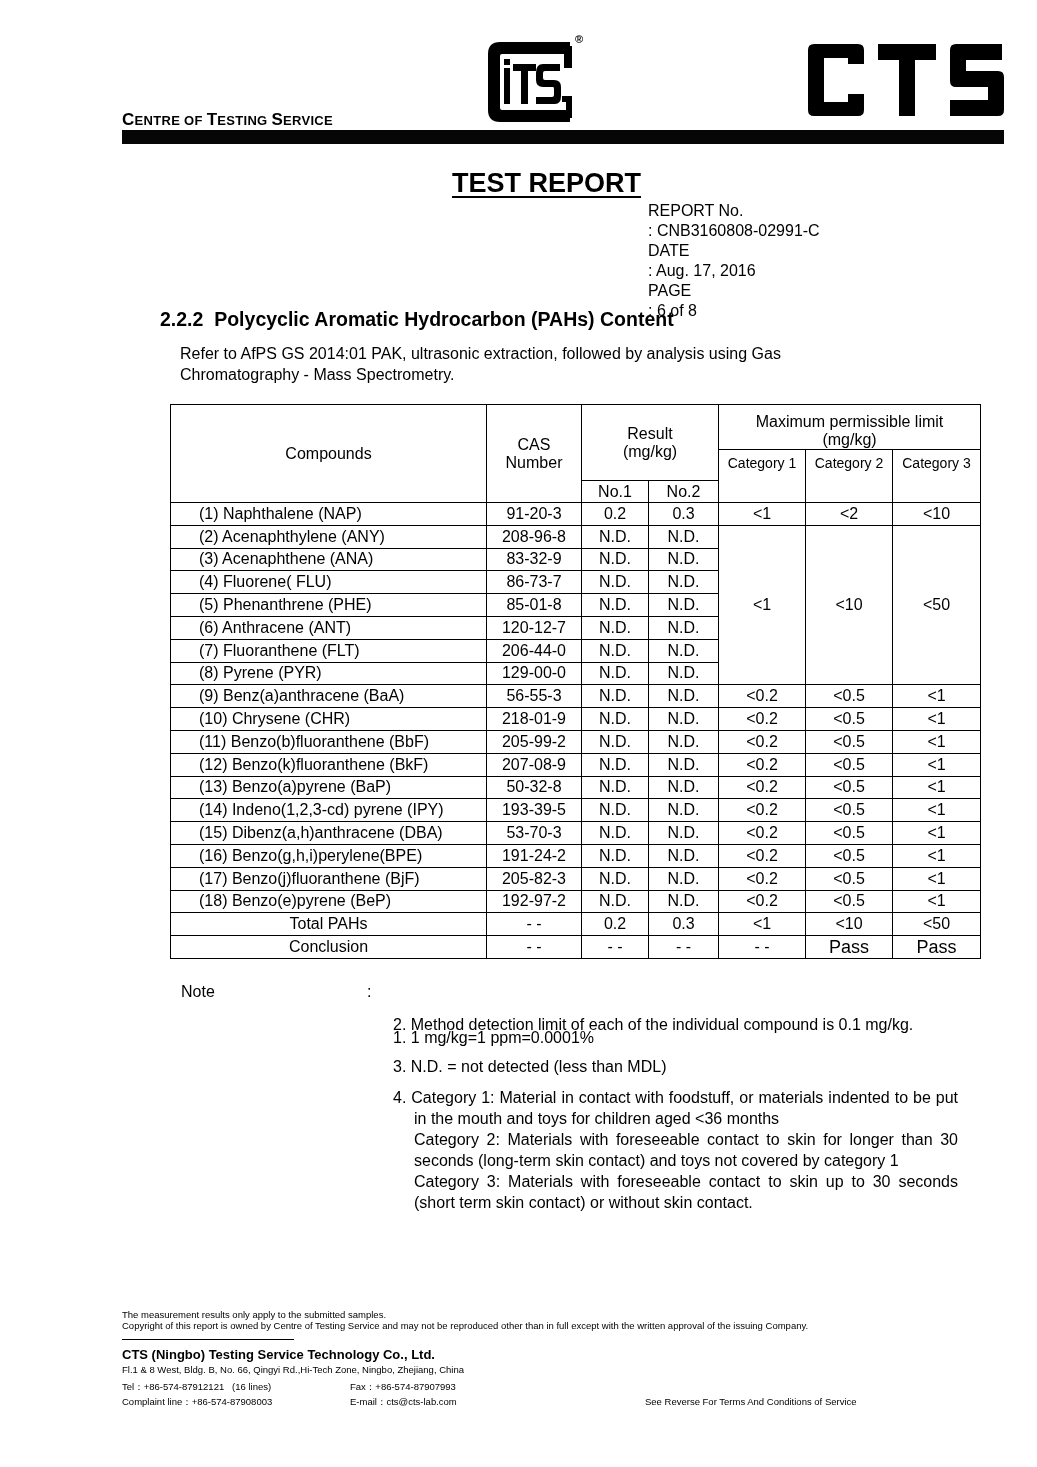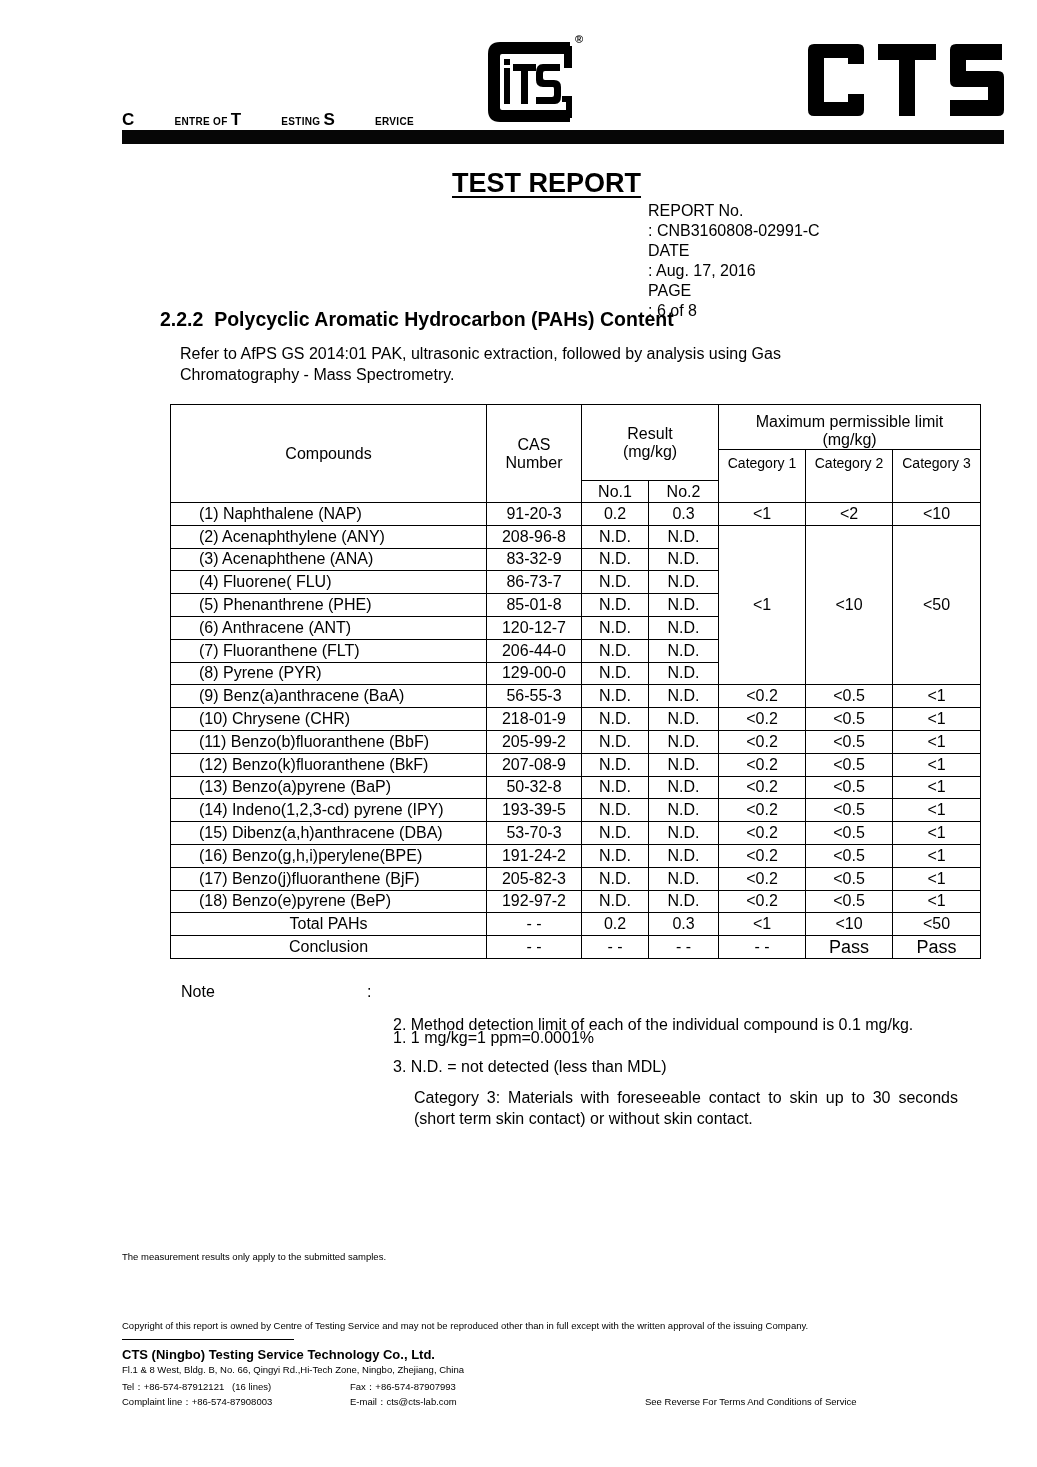--- a/index.html
+++ b/index.html
@@ -2,21 +2,21 @@
 <html><head>
 <meta charset="utf-8">
 <style>
   html, body { margin: 0; padding: 0; background: #ffffff; }
   body { width: 1037px; height: 1467px; position: relative; overflow: hidden; font-family: "Liberation Sans", sans-serif; color: #000; }
   .abs { position: absolute; }
 
   
   .brand-line { left: 122px; top: 110px; font-family: "Liberation Sans", sans-serif; font-weight: bold; font-size: 16px; letter-spacing: 0.3px; }
   .brand-line .big { font-size: 17px; }
-  .brand-line .sm { font-size: 10px; margin-left: 40px; }
+  .brand-line .sm { font-size: 13px; }
   .logo { left: 486px; top: 40px; width: 92px; height: 84px; }
   .reg { left: 575px; top: 33px; font-size: 11px; font-weight: bold; }
   .cts-word { left: 806px; top: 44px; width: 200px; height: 72px; }
   .header-bar { left: 122px; top: 130px; width: 882px; height: 14px; background: #060606; }
 
   
   .title { left: 452px; top: 168px; font-size: 27px; font-weight: bold; text-decoration: underline; text-decoration-thickness: 2px; text-underline-offset: 4px; }
   .meta { left: 648px; top: 201px; font-size: 16px; line-height: 20px; }
   .meta .row { display: flex; flex-direction: column; }
   .meta .k { width: 136px; }
@@ -40,21 +40,21 @@
   .note { font-size: 16px; line-height: 21px; text-align: justify; }
   .note1 { left: 393px; top: 1027px; }
   .note2 { left: 393px; top: 1014px; width: 565px; }
   .note3 { left: 393px; top: 1056px; }
   .note4 { left: 393px; top: 1087px; width: 565px; }
   .hang { padding-left: 21px; text-indent: -21px; }
   .indent { padding-left: 21px; }
 
   
   .foot-small { font-size: 9.5px; line-height: 12px; }
-  .foot-disc1 { left: 122px; top: 1251px; }
+  .foot-disc1 { left: 122px; top: 1309px; }
   .foot-disc2 { left: 122px; top: 1320px; }
   .foot-rule { left: 122px; top: 1339px; width: 172px; height: 1px; background: #000; }
   .foot-company { left: 122px; top: 1347px; font-size: 13px; font-weight: bold; }
   .foot-addr { left: 122px; top: 1364px; }
   .foot-tel { left: 122px; top: 1381px; }
   .foot-fax { left: 350px; top: 1381px; }
   .foot-complaint { left: 122px; top: 1396px; }
   .foot-email { left: 350px; top: 1396px; }
   .foot-reverse { left: 645px; top: 1396px; }
 </style>
@@ -299,20 +299,22 @@
     </tr>
   </tbody>
 </table>
 
 <div class="abs note-label">Note</div>
 <div class="abs note-colon">:</div>
 <div class="abs note note1">1. 1 mg/kg=1 ppm=0.0001%</div>
 <div class="abs note note2 hang">2. Method detection limit of each of the individual compound is 0.1 mg/kg.</div>
 <div class="abs note note3">3. N.D. = not detected (less than MDL)</div>
 <div class="abs note note4">
+  <div class="hang">4. Category 1: Material in contact with foodstuff, or materials indented to be put in the mouth and toys for children aged &lt;36 months</div>
+  <div class="indent">Category 2: Materials with foreseeable contact to skin for longer than 30 seconds (long-term skin contact) and toys not covered by category 1</div>
   <div class="indent">Category 3: Materials with foreseeable contact to skin up to 30 seconds (short term skin contact) or without skin contact.</div>
 </div>
 
 <div class="abs foot-small foot-disc1">The measurement results only apply to the submitted samples.</div>
 <div class="abs foot-small foot-disc2">Copyright of this report is owned by Centre of Testing Service and may not be reproduced other than in full except with the written approval of the issuing Company.</div>
 <div class="abs foot-rule"></div>
 <div class="abs foot-company">CTS (Ningbo) Testing Service Technology Co., Ltd.</div>
 <div class="abs foot-small foot-addr">Fl.1 &amp; 8 West, Bldg. B, No. 66, Qingyi Rd.,Hi-Tech Zone, Ningbo, Zhejiang, China</div>
 <div class="abs foot-small foot-tel" style="white-space:pre;">Tel：+86-574-87912121   (16 lines)</div>
 <div class="abs foot-small foot-fax">Fax：+86-574-87907993</div>

